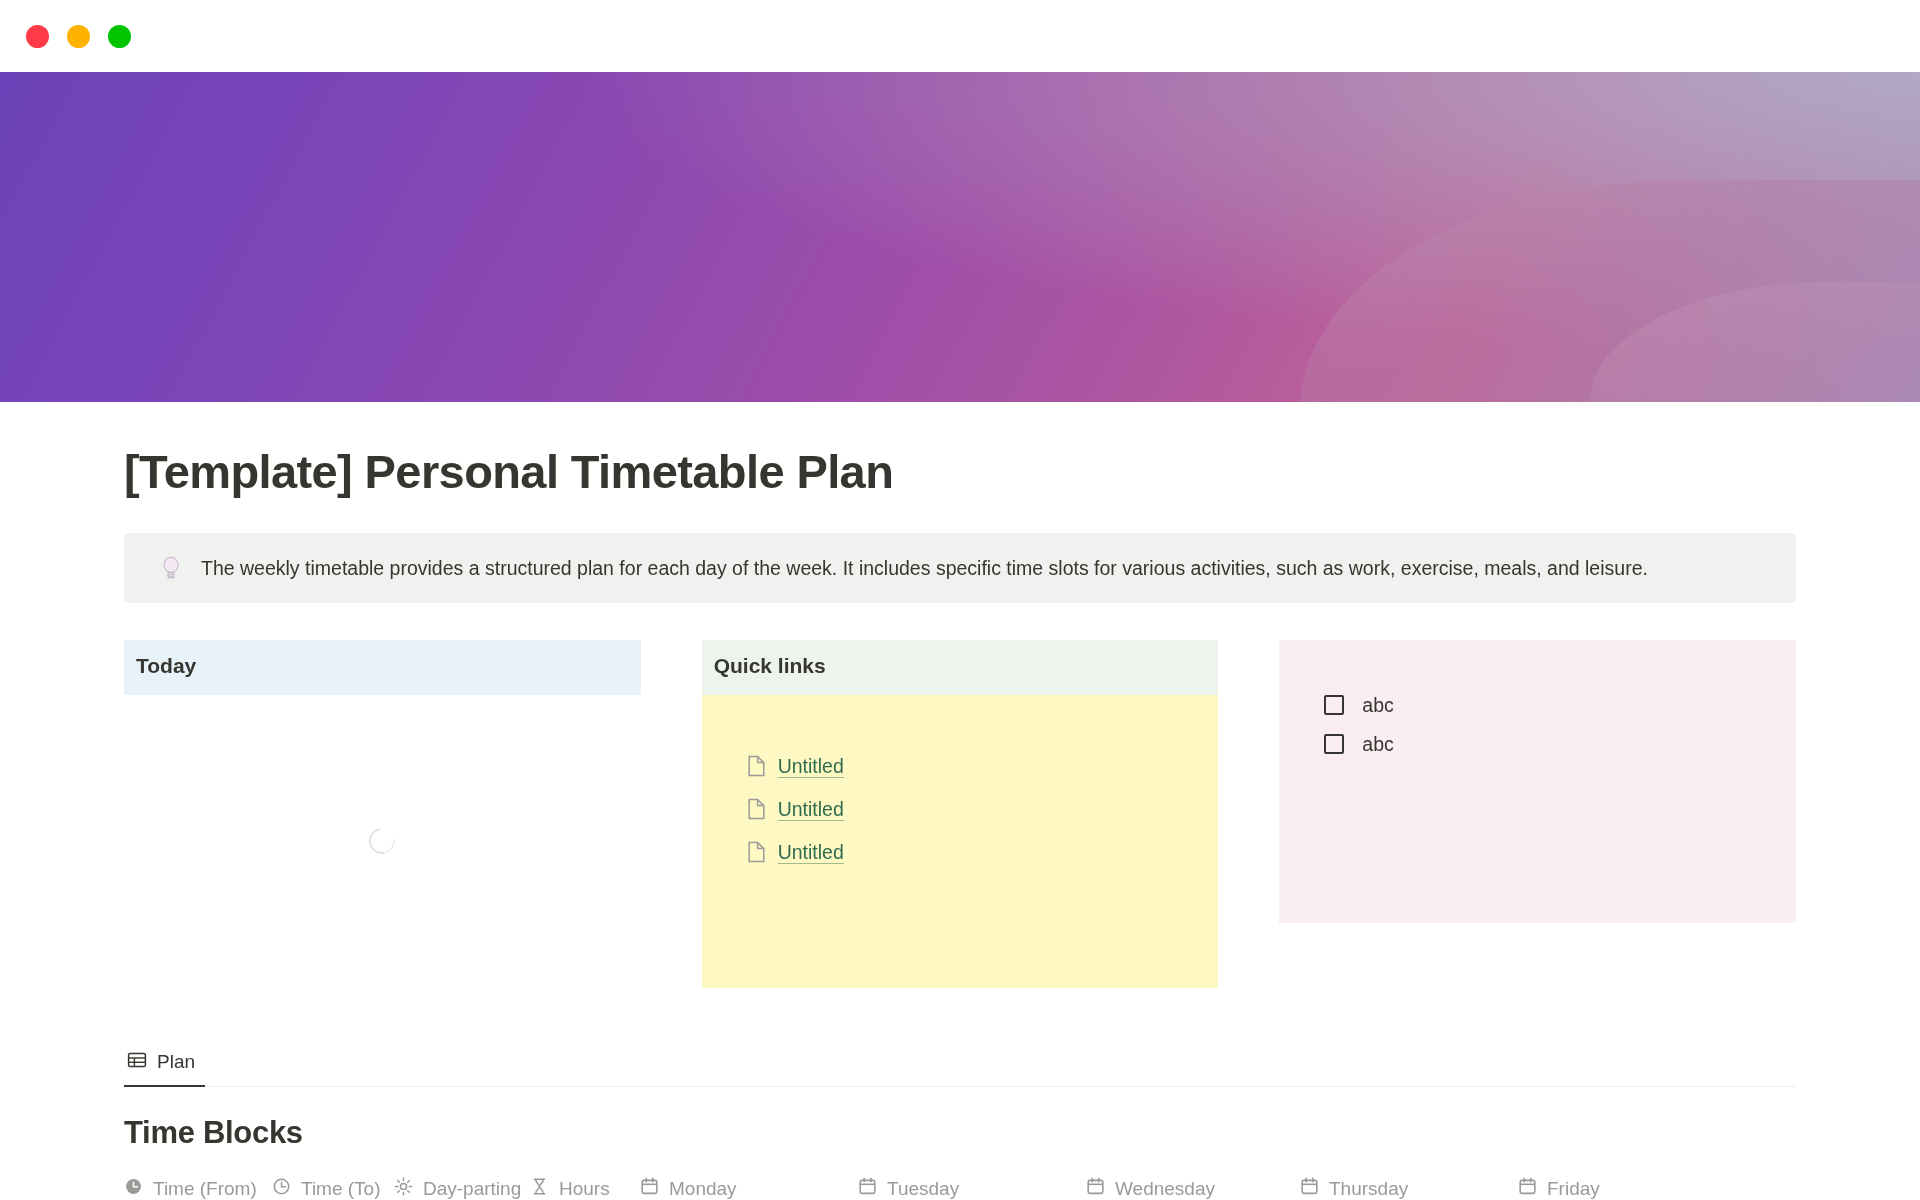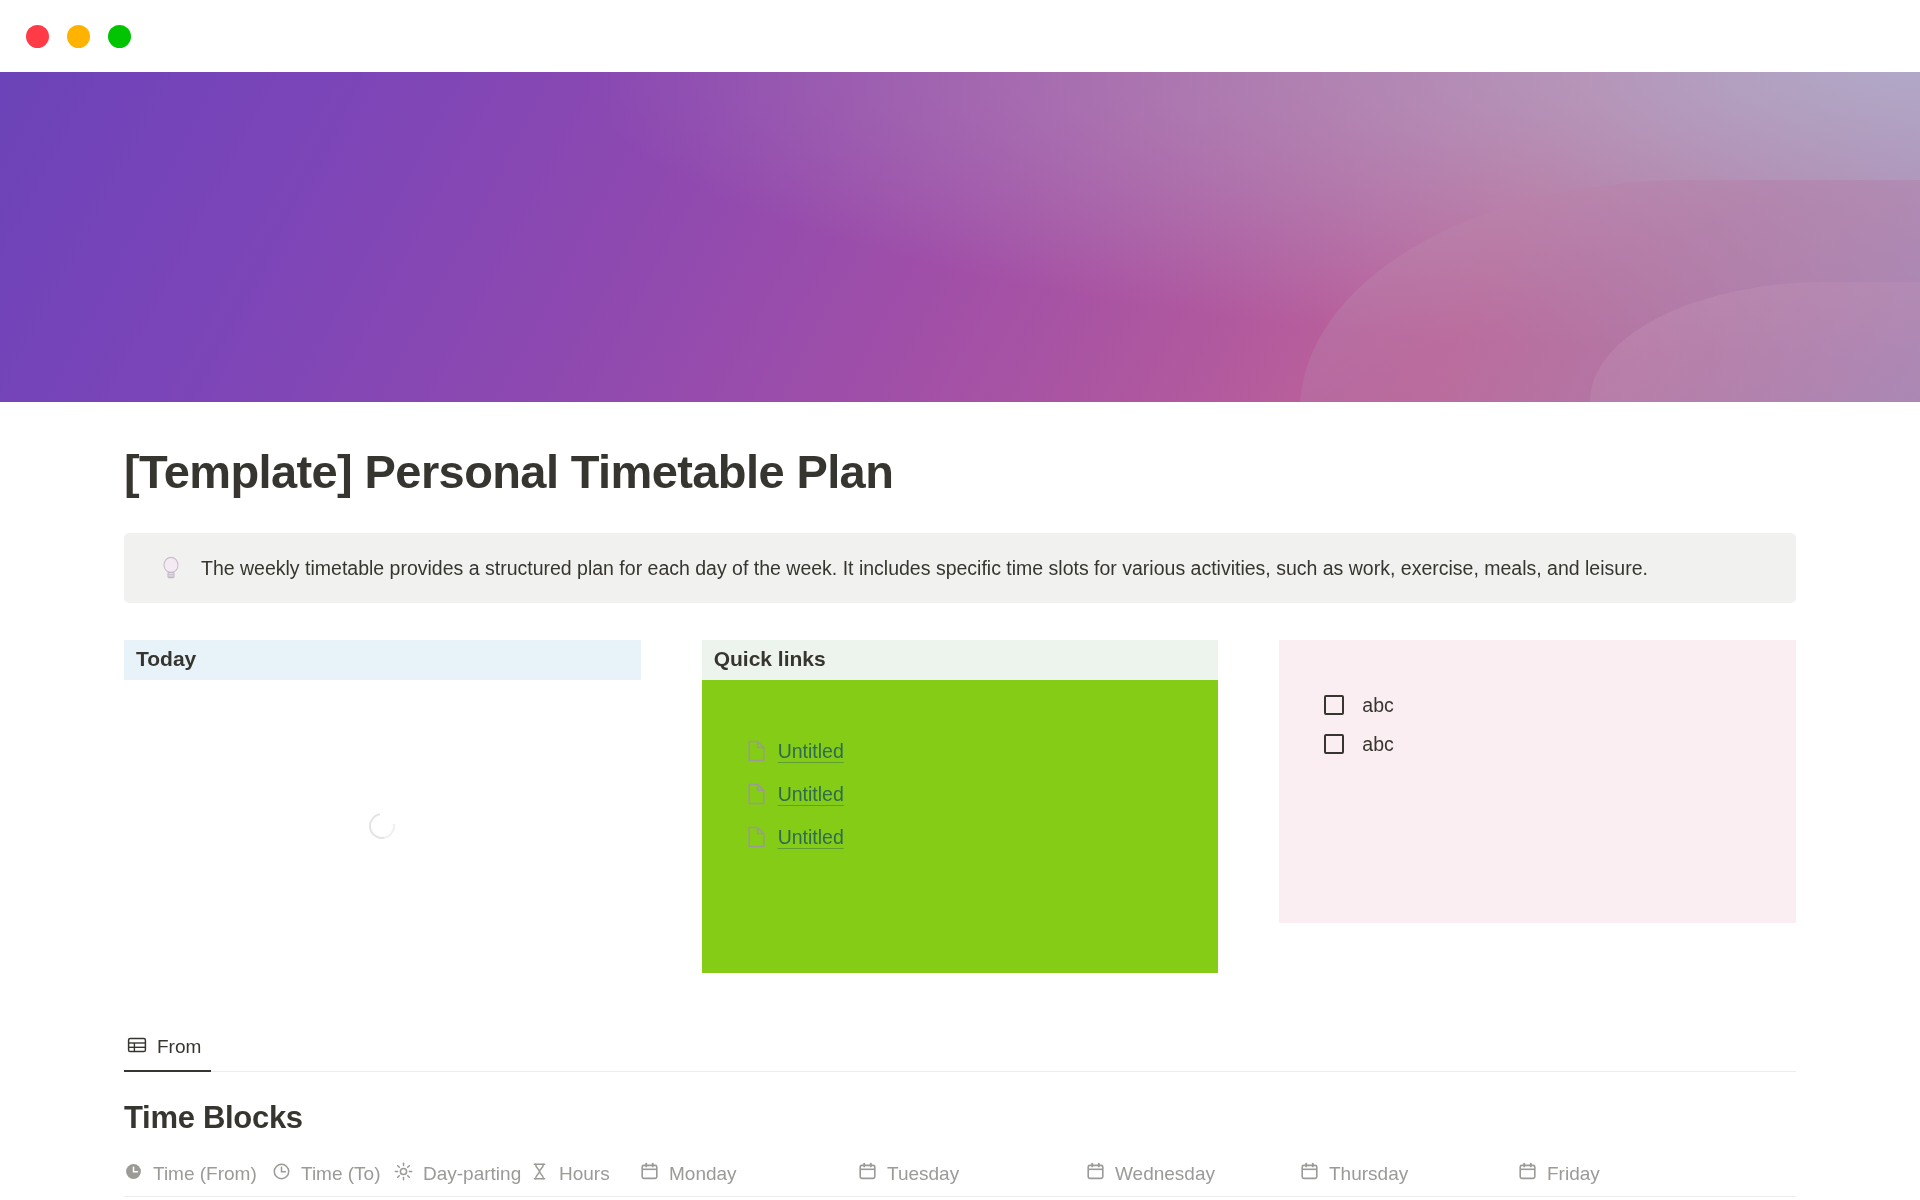--- a/index.html
+++ b/index.html
@@ -127,34 +127,34 @@
   .card {
     flex: 1 1 0;
     min-width: 0;
   }
   .card-head {
     font-size: 21px;
     font-weight: bold;
     color: #37352f;
     padding: 10px 12px 12px 12px;
     box-sizing: border-box;
-    height: 40px;
+    height: 55px;
     display: flex;
     align-items: center;
   }
   .card-body {
     position: relative;
     box-sizing: border-box;
   }
 
   .card-today .card-head  { background: #e7f3f8; }
   .card-today .card-body  { background: #ffffff; height: 293px; display: flex; align-items: center; justify-content: center; }
 
   .card-links .card-head  { background: #edf3ed; }
-  .card-links .card-body  { background: #84cc16; height: 293px; padding: 50px 0 0 0; }
+  .card-links .card-body  { background: #fef9c3; height: 293px; padding: 50px 0 0 0; }
 
   .card-todo .card-head   { background: #fbeef2; }
   .card-todo .card-body   { background: #fbeef2; height: 283px; padding: 46px 0 0 0; }
 
   
   .spinner {
     width: 22px;
     height: 22px;
     border-radius: 50%;
     border: 2.5px solid #e3e3e1;
@@ -374,21 +374,21 @@
     <div class="db-tabs">
       <div class="db-tab">
         <span class="tbl-icon">
           <svg width="20" height="20" viewBox="0 0 20 20" aria-hidden="true">
             <rect x="1.6" y="3.4" width="16.8" height="13.2" rx="1.6" fill="none" stroke="#37352f" stroke-width="1.5"></rect>
             <line x1="1.6" y1="8.0" x2="18.4" y2="8.0" stroke="#37352f" stroke-width="1.4"></line>
             <line x1="1.6" y1="12.3" x2="18.4" y2="12.3" stroke="#37352f" stroke-width="1.4"></line>
             <line x1="7.4" y1="8.0" x2="7.4" y2="16.6" stroke="#37352f" stroke-width="1.4"></line>
           </svg>
         </span>
-        <span class="db-tab-label">From</span>
+        <span class="db-tab-label">Plan</span>
       </div>
     </div>
 
     <div class="db-title">Time Blocks</div>
 
     <div class="db-header">
 
       <div class="db-col w-time-from">
         <span class="col-icon">
           <svg width="19" height="19" viewBox="0 0 19 19" aria-hidden="true">

